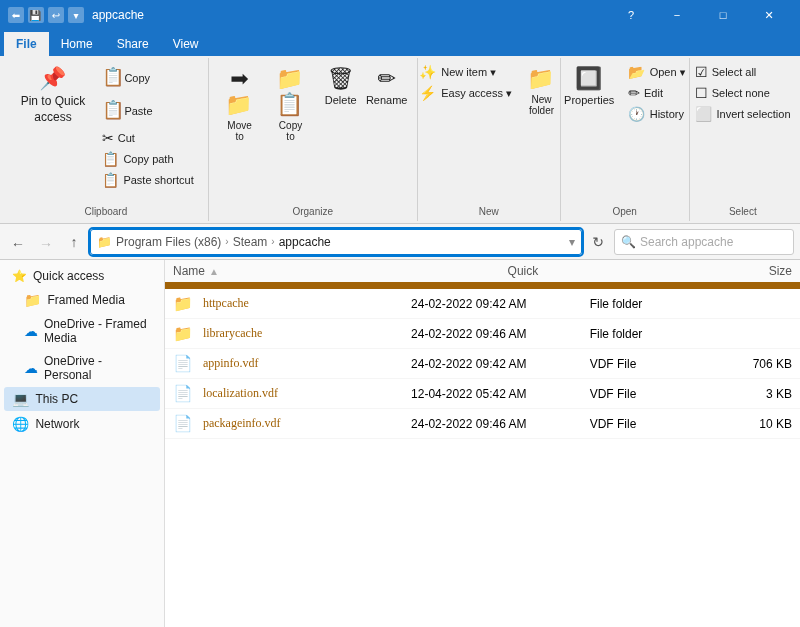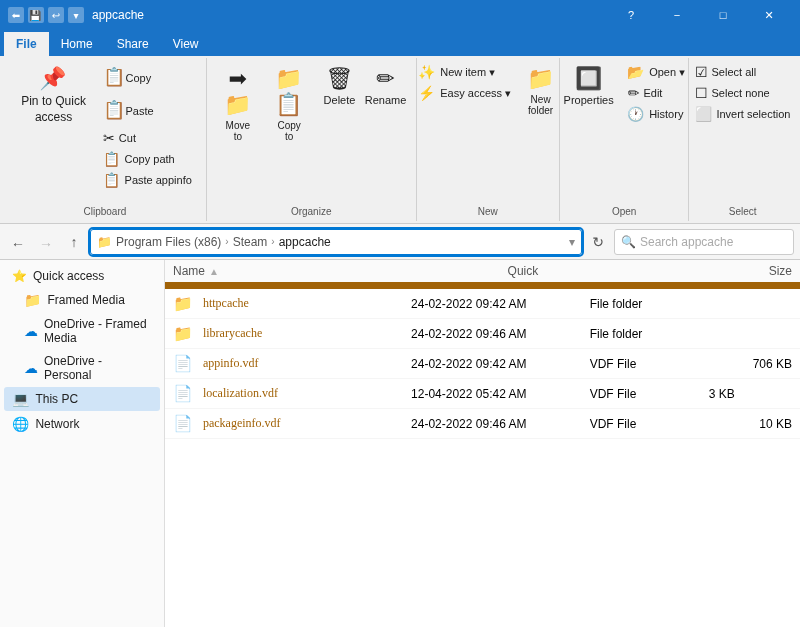--- a/index.html
+++ b/index.html
@@ -264,21 +264,21 @@
         <div class="ribbon-btn-small">
           <span class="icon-sm">✂</span>
           <span>Cut</span>
         </div>
         <div class="ribbon-btn-small">
           <span class="icon-sm">📋</span>
           <span>Copy path</span>
         </div>
         <div class="ribbon-btn-small">
           <span class="icon-sm">📋</span>
-          <span>Paste appinfo</span>
+          <span>Paste shortcut</span>
         </div>
       </div>
     </div>
     <div class="ribbon-group-label">Clipboard</div>
   </div>
 
   <div class="ribbon-group">
     <div class="ribbon-group-items">
       <div class="ribbon-btn">
         <span class="icon">➡📁</span>
@@ -458,21 +458,21 @@
       <div class="col-type">VDF File</div>
       <div class="col-size" style="text-align:right;">706 KB</div>
     </div>
         <div class="file-row">
       <div class="col-name">
         <span class="file-icon" style="color:#aaa;">📄</span>
         <span class="file-name">localization.vdf</span>
       </div>
       <div class="col-date">12-04-2022 05:42 AM</div>
       <div class="col-type">VDF File</div>
-      <div class="col-size" style="text-align:left;">3 KB</div>
+      <div class="col-size" style="text-align:right;">3 KB</div>
     </div>
         <div class="file-row">
       <div class="col-name">
         <span class="file-icon" style="color:#aaa;">📄</span>
         <span class="file-name">packageinfo.vdf</span>
       </div>
       <div class="col-date">24-02-2022 09:46 AM</div>
       <div class="col-type">VDF File</div>
       <div class="col-size" style="text-align:right;">10 KB</div>
     </div>

